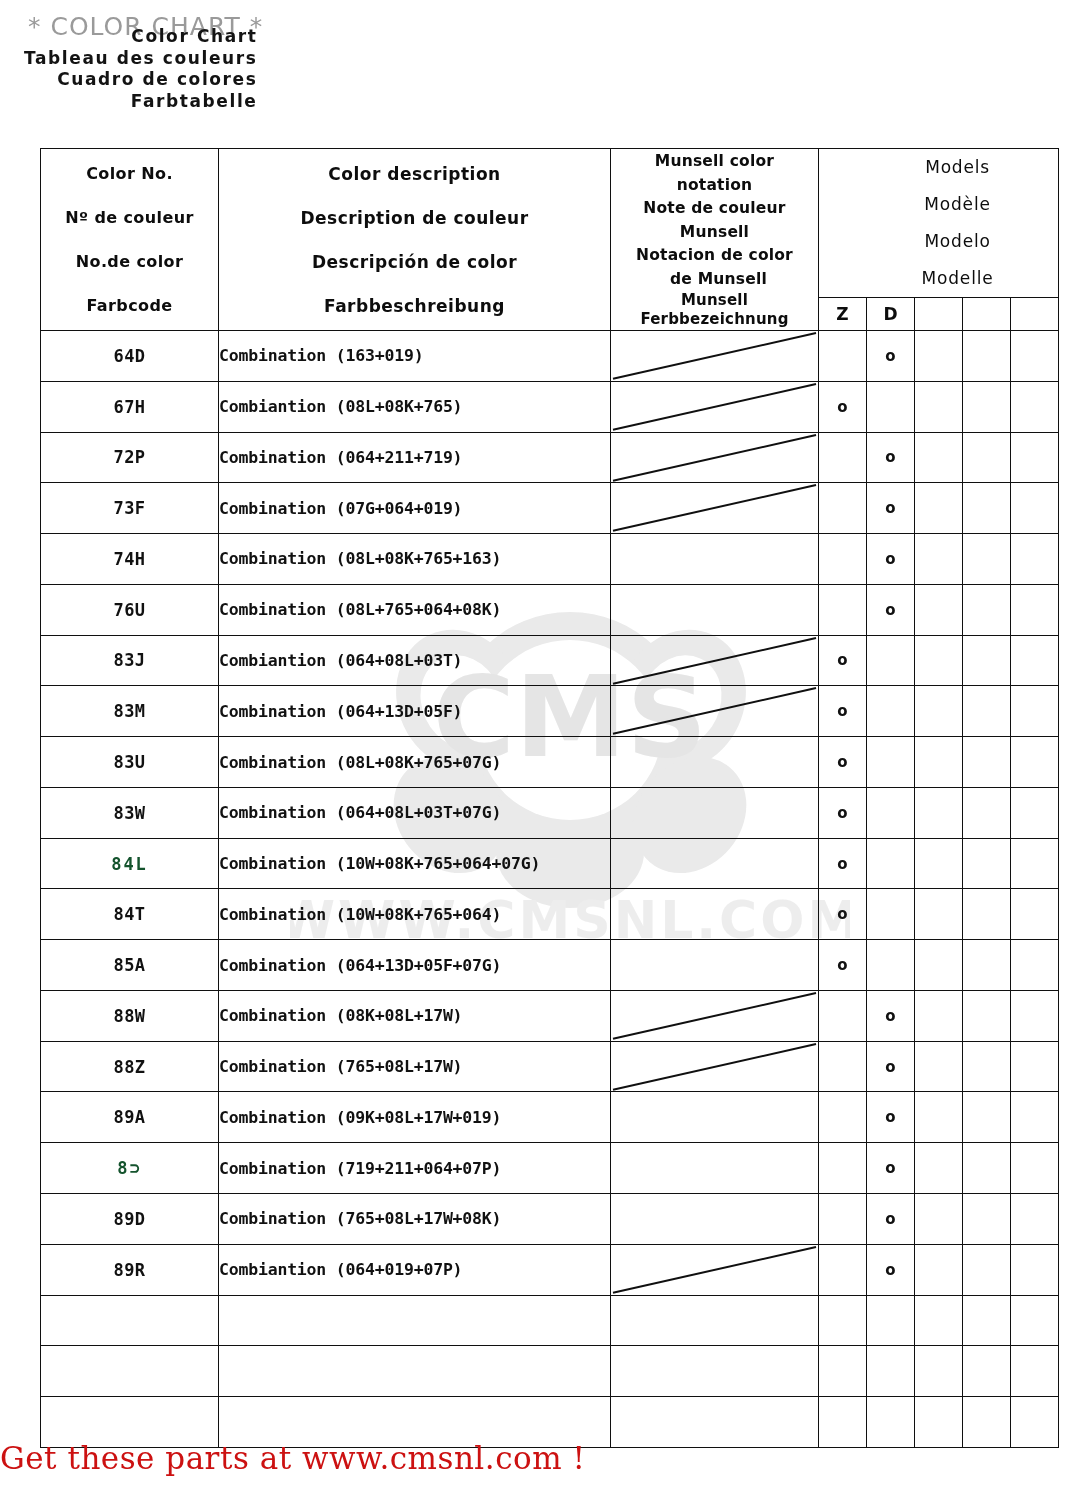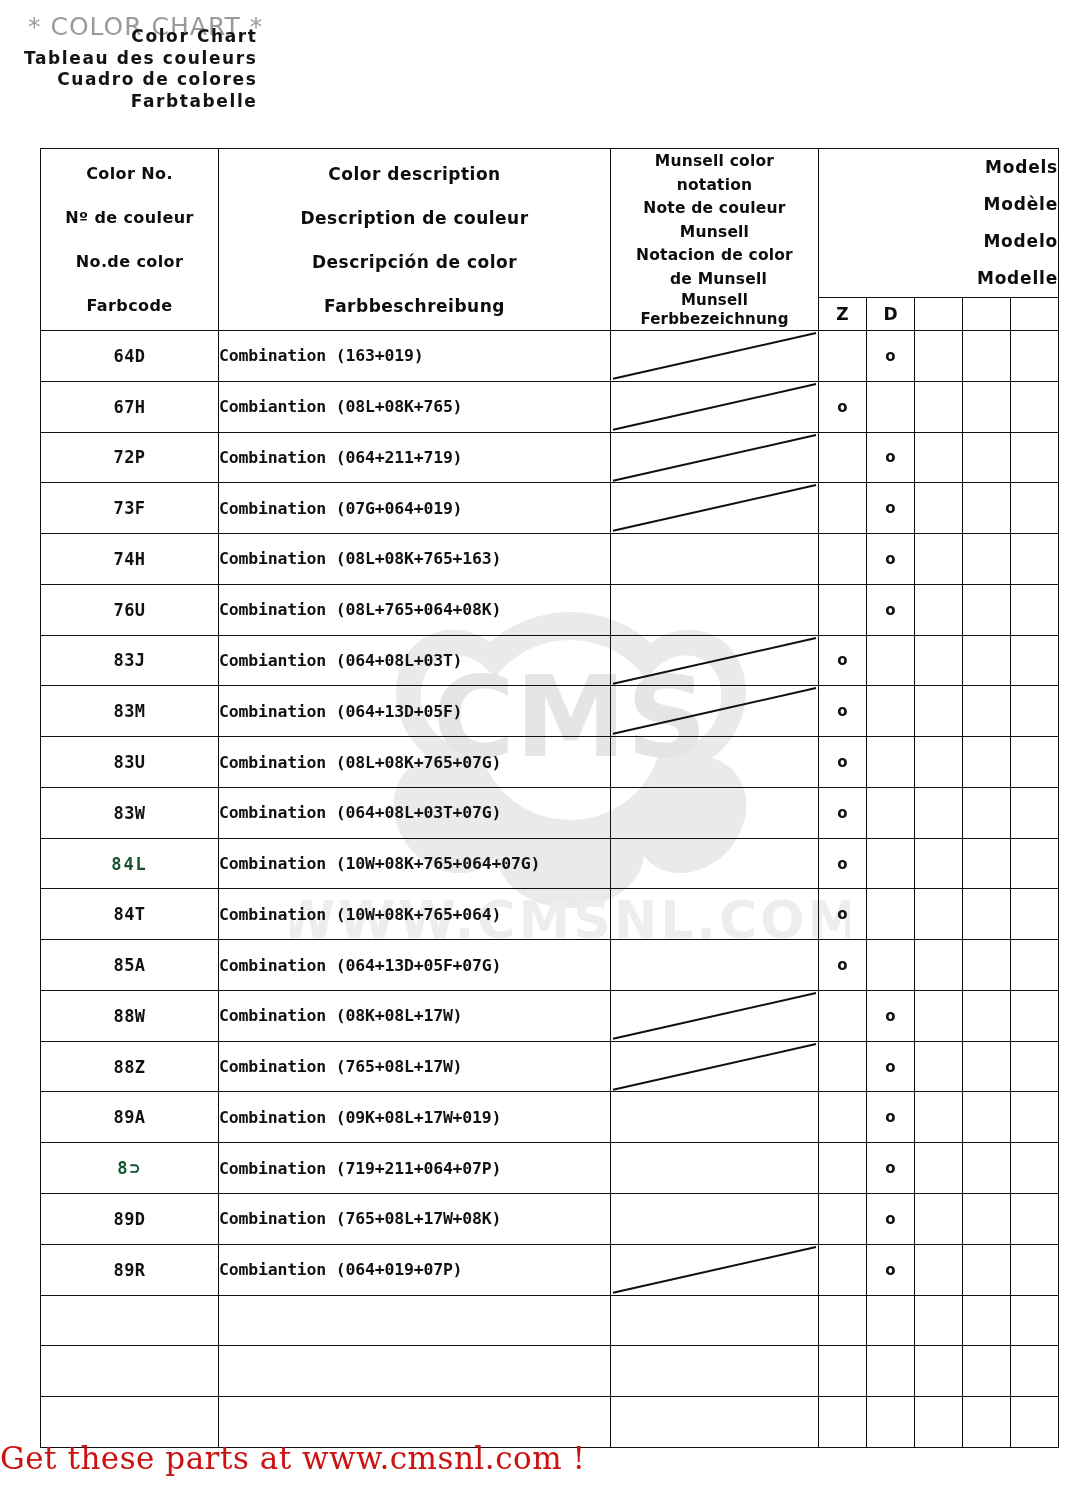--- a/index.html
+++ b/index.html
@@ -111,26 +111,26 @@
     line-height: 19px;
   }
   .hdr-col3 .ln.indent { padding-left: 8px; }
   .models-head {
     text-align: center;
     vertical-align: top;
     padding-top: 14px;
   }
   .models-head .ln {
     font-family: "DejaVu Sans", sans-serif;
-    font-weight: bold;
+    font-weight: normal;
     font-size: 17px;
     line-height: 37px;
     color: #0d0d0d;
     letter-spacing: 0.8px;
-    text-align: right;
+    text-align: center;
     padding-left: 38px;
   }
   .sub-head {
     text-align: center;
     font-family: "DejaVu Sans", sans-serif;
     font-weight: bold;
     font-size: 17px;
     color: #0d0d0d;
     height: 32px;
   }

